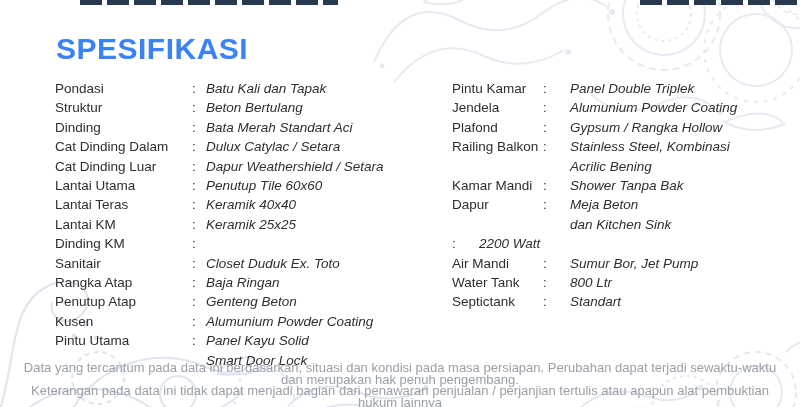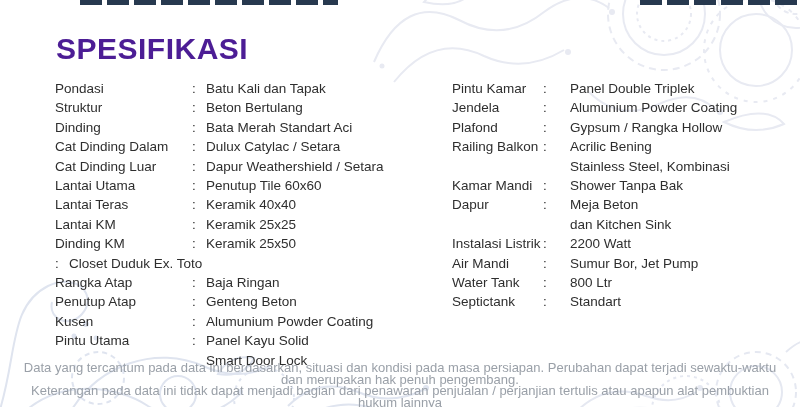--- a/index.html
+++ b/index.html
@@ -13,34 +13,34 @@
   .topdash.left{left:80px;width:258px;}
   .topdash.right{left:640px;width:160px;}
   
   .orn{position:absolute;z-index:1;pointer-events:none;}
   .orn.tr{top:-28px;right:-34px;}
   .orn.bl{bottom:-14px;left:-22px;}
   .orn.br{bottom:-10px;right:-16px;}
   
   .title{
     position:absolute;left:56px;top:32px;z-index:2;
-    font-size:30px;font-weight:700;letter-spacing:0.5px;color:#4c1d95;
+    font-size:30px;font-weight:700;letter-spacing:0.5px;color:#3b82f6;
   }
   
   .col{position:absolute;top:79px;z-index:2;font-size:13.5px;line-height:19.4px;}
   .col-left{left:55px;width:360px;}
   .col-right{left:452px;width:330px;}
   .row{display:flex;align-items:flex-start;}
   .lbl{flex:none;}
   .col-left .lbl{width:137px;}
   .col-right .lbl{width:91px;}
   .sep{flex:none;}
   .col-left .sep{width:14px;}
   .col-right .sep{width:27px;}
-  .val{flex:1;}
+  .val{flex:1;font-style:italic;}
   
   .footer{
     position:absolute;left:20px;right:20px;top:362px;z-index:2;
     text-align:center;color:#9aa0a8;font-size:13px;line-height:11.5px;
   }
 </style>
 </head>
 <body>
 
 <div class="slide">
@@ -164,25 +164,23 @@
       <div class="row">
         <span class="lbl">Lantai KM</span>
         <span class="sep">:</span>
         <span class="val">
           <div>Keramik 25x25</div>
         </span>
       </div>
       <div class="row">
         <span class="lbl">Dinding KM</span>
         <span class="sep">:</span>
-        <span class="val">
-          <div>Keramik 25x50</div>
-        </span>
-      </div>
-      <div class="row">
+      </div>
+      <div class="row">
+        <span class="lbl">Sanitair</span>
         <span class="sep">:</span>
         <span class="val">
           <div>Closet Duduk Ex. Toto</div>
         </span>
       </div>
       <div class="row">
         <span class="lbl">Rangka Atap</span>
         <span class="sep">:</span>
         <span class="val">
           <div>Baja Ringan</div>
@@ -230,41 +228,40 @@
         <span class="lbl">Plafond</span>
         <span class="sep">:</span>
         <span class="val">
           <div>Gypsum / Rangka Hollow</div>
         </span>
       </div>
       <div class="row">
         <span class="lbl">Railing Balkon</span>
         <span class="sep">:</span>
         <span class="val">
+          <div>Stainless Steel, Kombinasi</div>
           <div>Acrilic Bening</div>
-          <div>Stainless Steel, Kombinasi</div>
         </span>
       </div>
       <div class="row">
         <span class="lbl">Kamar Mandi</span>
         <span class="sep">:</span>
         <span class="val">
           <div>Shower Tanpa Bak</div>
         </span>
       </div>
       <div class="row">
         <span class="lbl">Dapur</span>
         <span class="sep">:</span>
         <span class="val">
           <div>Meja Beton</div>
           <div>dan Kitchen Sink</div>
         </span>
       </div>
       <div class="row">
-        <span class="lbl">Instalasi Listrik</span>
         <span class="sep">:</span>
         <span class="val">
           <div>2200 Watt</div>
         </span>
       </div>
       <div class="row">
         <span class="lbl">Air Mandi</span>
         <span class="sep">:</span>
         <span class="val">
           <div>Sumur Bor, Jet Pump</div>

